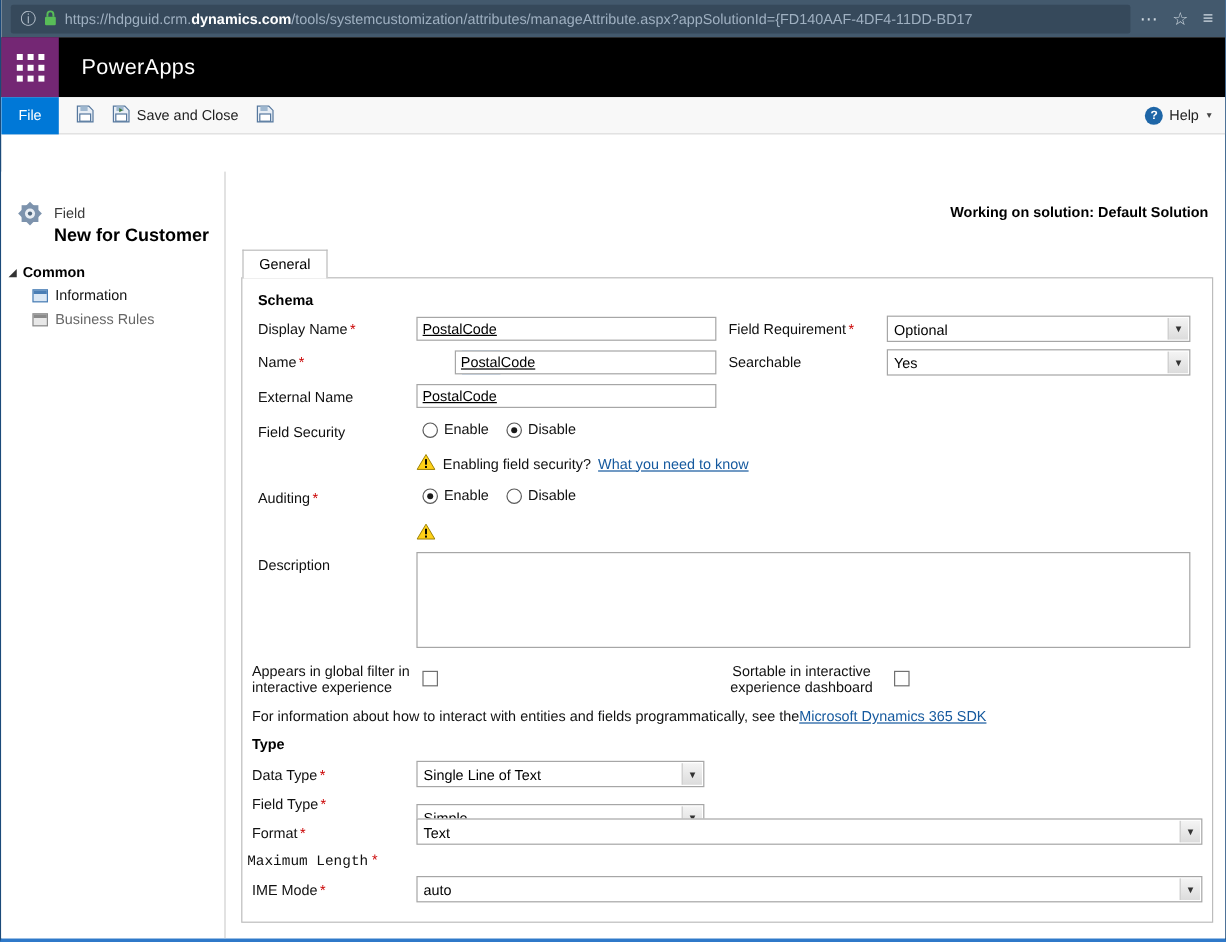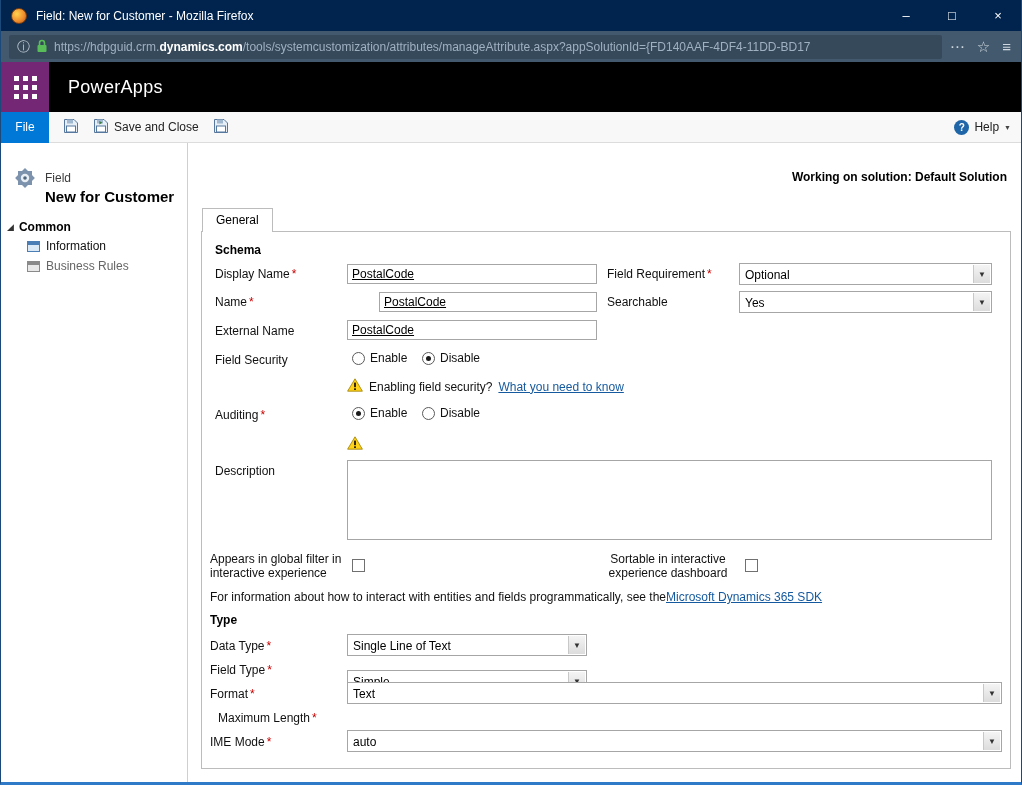--- a/index.html
+++ b/index.html
@@ -102,27 +102,20 @@
   .checkbox { position:absolute; width:13px; height:13px; border:1px solid #707070; background:#fff; cursor:pointer; }
 
   .note { position:absolute; display:flex; align-items:center; gap:6px; font-size:12px; color:#111; }
   .lnk { color:#15599e; text-decoration:underline; cursor:pointer; }
 </style>
 </head>
 <body>
 
 <div class="window">
 
-  <div class="titlebar">
-    <span class="fficon"></span>
-    <span class="wtitle">Field: New for Customer - Mozilla Firefox</span>
-    <span class="winbtn">–</span>
-    <span class="winbtn">□</span>
-    <span class="winbtn close">×</span>
-  </div>
 
   <div class="urlbar">
     <div class="urlfield">
       <span class="uicon">ⓘ</span>
       <span class="uicon">
         <svg width="12" height="14" viewBox="0 0 12 14" style="vertical-align:-2px">
           <path d="M3.5 6 V4 a2.5 2.5 0 0 1 5 0 V6" stroke="#58bd58" fill="none" stroke-width="1.6"></path>
           <rect x="1.5" y="6" width="9" height="7" rx="1" fill="#58bd58"></rect>
         </svg>
       </span>
@@ -310,21 +303,21 @@
         <span class="val">Simple</span>
         <span class="dd">▼</span>
       </div>
 
       <span class="flabel" style="left:8px;top:455px;"><span>Format</span><span class="req">*</span></span>
       <div class="sel" style="left:145px;top:450px;width:655px;">
         <span class="val">Text</span>
         <span class="dd">▼</span>
       </div>
 
-      <span class="flabel" style="left:16px;top:479px;"><span>Maximum Length</span><span class="req">*</span></span>
+      <span class="flabel" style="left:4px;top:479px;font-family:Liberation Mono, monospace;"><span>Maximum Length</span><span class="req">*</span></span>
 
       <span class="flabel" style="left:8px;top:503px;"><span>IME Mode</span><span class="req">*</span></span>
       <div class="sel" style="left:145px;top:498px;width:655px;">
         <span class="val">auto</span>
         <span class="dd">▼</span>
       </div>
 
     </div>
   </div>
 </div>

